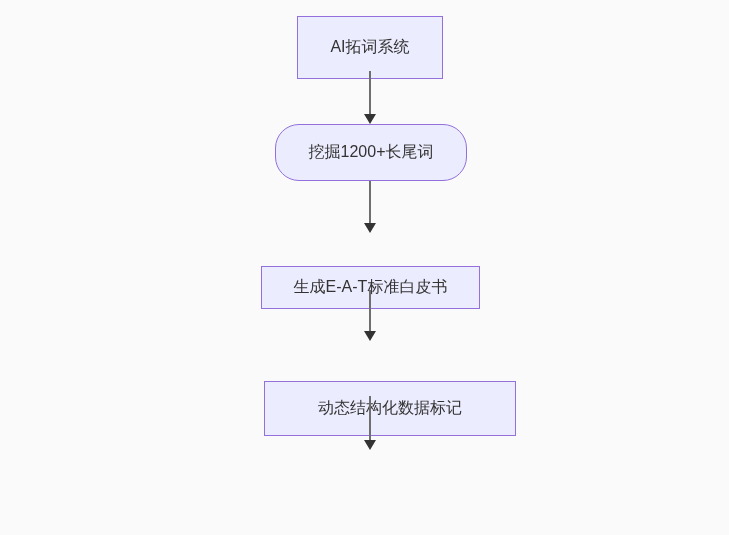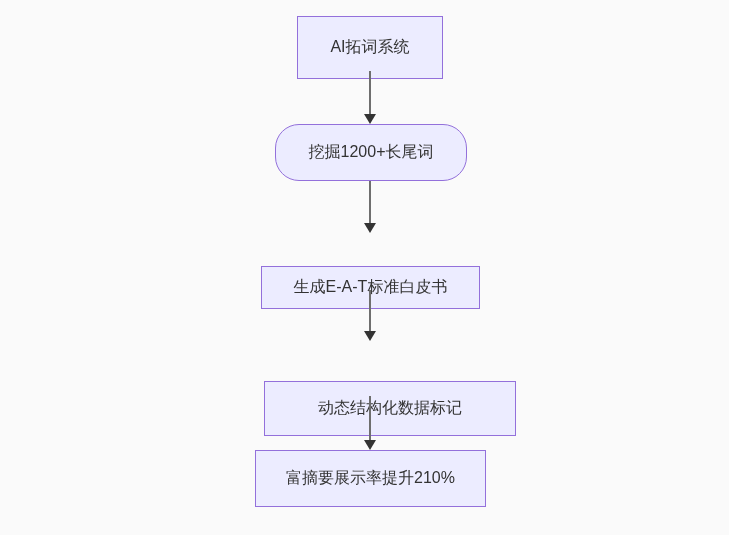--- a/index.html
+++ b/index.html
@@ -93,17 +93,14 @@
 
   <div class="node n4">
     <span>动态结构化数据标记</span>
   </div>
 
   <div class="arrow a4">
     <div class="arrow-line"></div>
     <div class="arrow-head"></div>
   </div>
 
-  <div class="node n5">
-    <span>富摘要展示率提升210%</span>
-  </div>
 
 </div>
 
 </body></html>

